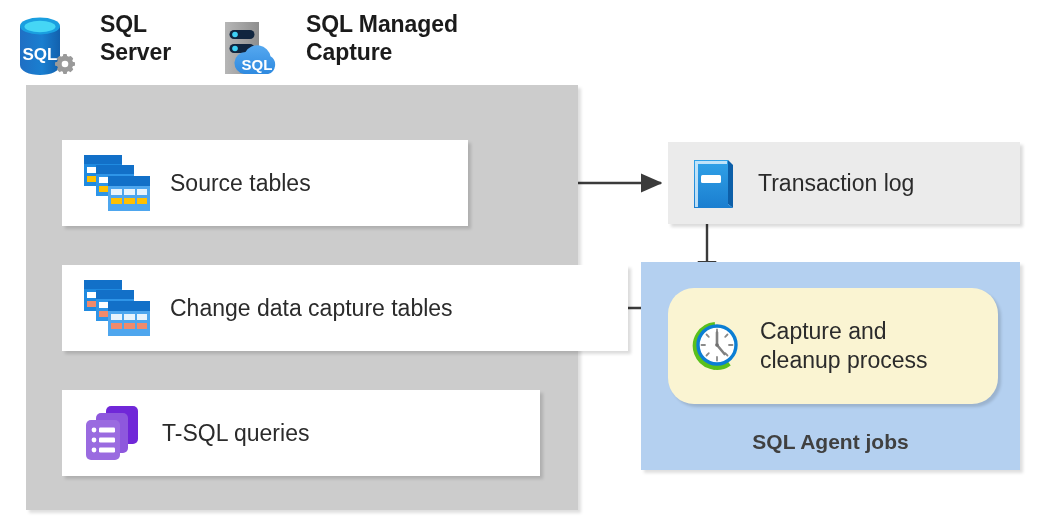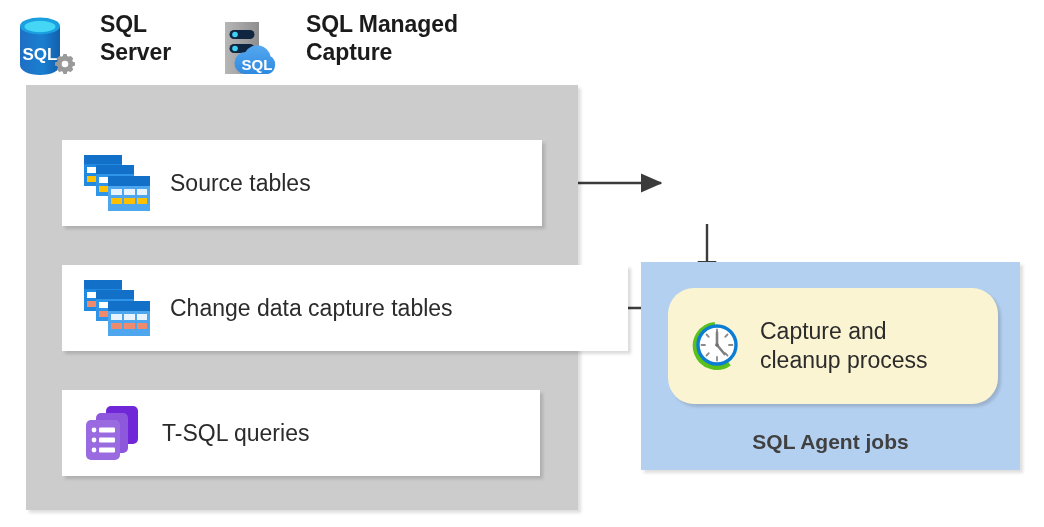--- a/index.html
+++ b/index.html
@@ -80,21 +80,21 @@
     box-shadow: 3px 3px 3px rgba(0,0,0,0.14);
   }
   .card-label {
     font-size: 23px;
     color: #2b2b2b;
     line-height: 1.25;
     white-space: pre-line;
   }
   .card .icon-box { margin: 0 20px 0 22px; }
 
-  #card-source-tables  { left: 62px;  top: 140px; width: 480px; height: 86px;  background:#ffffff; }
+  #card-source-tables  { left: 62px;  top: 140px; width: 406px; height: 86px;  background:#ffffff; }
   #card-cdc-tables     { left: 62px;  top: 265px; width: 566px; height: 86px;  background:#ffffff; }
   #card-tsql-queries   { left: 62px;  top: 390px; width: 478px; height: 86px;  background:#ffffff; }
   #card-transaction-log{ left: 668px; top: 142px; width: 352px; height: 82px;  background:#ebebeb; }
   #card-capture-process{ left: 668px; top: 288px; width: 330px; height: 116px; background:#faf4d2;border-radius:26px; }
 
   
   #connectors {
     position: absolute;
     left: 0; top: 0;
     width: 1044px; height: 527px;
@@ -289,20 +289,37 @@
           <circle cx="10" cy="36" r="2.4"></circle>
           <rect x="15" y="33.6" width="16" height="4.8" rx="1.2"></rect>
           <circle cx="10" cy="46" r="2.4"></circle>
           <rect x="15" y="43.6" width="16" height="4.8" rx="1.2"></rect>
         </g>
       </svg>
     </div>
     <div class="card-label">T-SQL queries</div>
   </div>
 
+  <div class="card" id="card-transaction-log">
+    <div class="icon-box book-wrap">
+      <svg viewBox="0 0 48 54" width="48" height="54" xmlns="http://www.w3.org/2000/svg">
+        <defs>
+          <linearGradient id="bookGrad" x1="0" y1="0" x2="0" y2="1">
+            <stop offset="0%" stop-color="#31a2e8"></stop>
+            <stop offset="100%" stop-color="#1a7ed0"></stop>
+          </linearGradient>
+        </defs>
+        <path d="M38,4 L43,9 L43,52 L38,48 Z" fill="#0d5fa8"></path>
+        <path d="M4,4 L38,4 L38,48 L43,52 L4,52 Z" fill="url(#bookGrad)"></path>
+        <path d="M5,5 L37,5 L37,8 L8,8 L8,51 L5,51 Z" fill="#d9eefb" opacity="0.85"></path>
+        <rect x="11" y="19" width="20" height="8" rx="1.5" fill="#ffffff"></rect>
+      </svg>
+    </div>
+    <div class="card-label">Transaction log</div>
+  </div>
 
   <div class="card" id="card-capture-process">
     <div class="icon-box clock-wrap">
       <svg viewBox="0 0 50 50" width="50" height="50" xmlns="http://www.w3.org/2000/svg">
 
         <path d="M25,4 A21,21 0 1 0 39,42" fill="none" stroke="#5ac01c" stroke-width="6"></path>
         <path d="M25,49 L14,44 L22,36 Z" fill="#5ac01c"></path>
 
         <circle cx="27" cy="24" r="19" fill="#ffffff" stroke="#0b7ed4" stroke-width="3.4"></circle>
         <g stroke="#8a8a8a" stroke-width="1.8" stroke-linecap="round">

